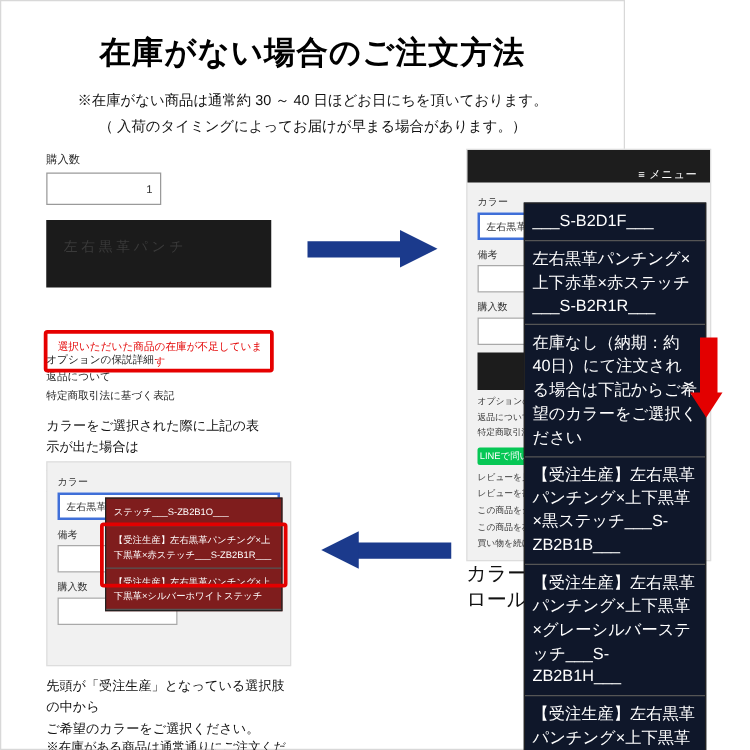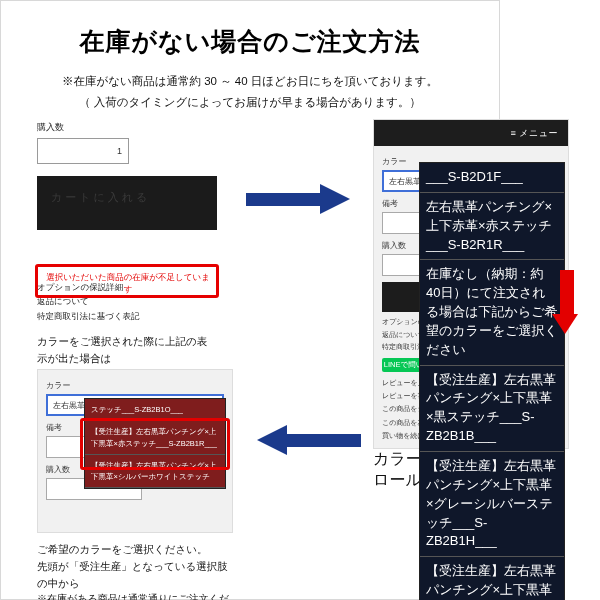--- a/index.html
+++ b/index.html
@@ -78,21 +78,21 @@
 
   
   #panel2 { left: 372px; top: 118px; width: 196px; }
   .phone {
     width: 196px; background: #f1f1f1;
     border: 1px solid #ddd;
     position: relative;
   }
   .phone-top {
     background: #1d1d1d; height: 26px;
-    display: flex; align-items: center; justify-content: flex-end;
+    display: flex; align-items: flex-end; justify-content: flex-end;
     padding-right: 10px;
   }
   .phone-menu { color:#fff; font-size: 9px; letter-spacing: .5px; }
   .phone-body { padding: 8px 8px 6px 8px; }
   .f-label { font-size: 8px; color: #333; margin: 2px 0 3px; }
   .select-row {
     display: flex; align-items: center;
     border: 2px solid #3f6fd8;
     background: #fff;
     height: 22px; padding: 0 5px;
@@ -225,21 +225,21 @@
   <div class="subtitle">
     <div>※在庫がない商品は通常約 30 ～ 40 日ほどお日にちを頂いております。</div>
     <div>（ 入荷のタイミングによってお届けが早まる場合があります。）</div>
   </div>
 
   <div class="panel" id="panel1">
     <div class="p1-label">購入数</div>
     <div class="p1-qty-box">1</div>
 
     <div class="p1-dark">
-      <div class="ghost">カートに入れる</div>
+      <div class="ghost">左右黒革パンチ</div>
     </div>
     <div style="position:relative;height:34px;font-family:Liberation Serif, serif;">
       <div class="p1-redbox"></div>
       <div class="p1-err">選択いただいた商品の在庫が不足しています</div>
     </div>
 
     <div class="p1-links">
       <div>オプションの保説詳細</div>
       <div>返品について</div>
       <div>特定商取引法に基づく表記</div>
@@ -335,19 +335,19 @@
 
       <div class="p3-dd">
         <div class="dd-item">ステッチ___S-ZB2B1O___</div>
         <div class="dd-item">【受注生産】左右黒革パンチング×上下黒革×赤ステッチ___S-ZB2B1R___</div>
         <div class="dd-item">【受注生産】左右黒革パンチング×上下黒革×シルバーホワイトステッチ</div>
       </div>
       <div class="p3-redbox"></div>
     </div>
 
     <div class="p3-caption">
+      <div>先頭が「受注生産」となっている選択肢の中から</div>
       <div>ご希望のカラーをご選択ください。</div>
-      <div>先頭が「受注生産」となっている選択肢の中から</div>
       <div class="star">※在庫がある商品は通常通りにご注文ください。</div>
     </div>
   </div>
 
 </div>
 
 </body></html>

